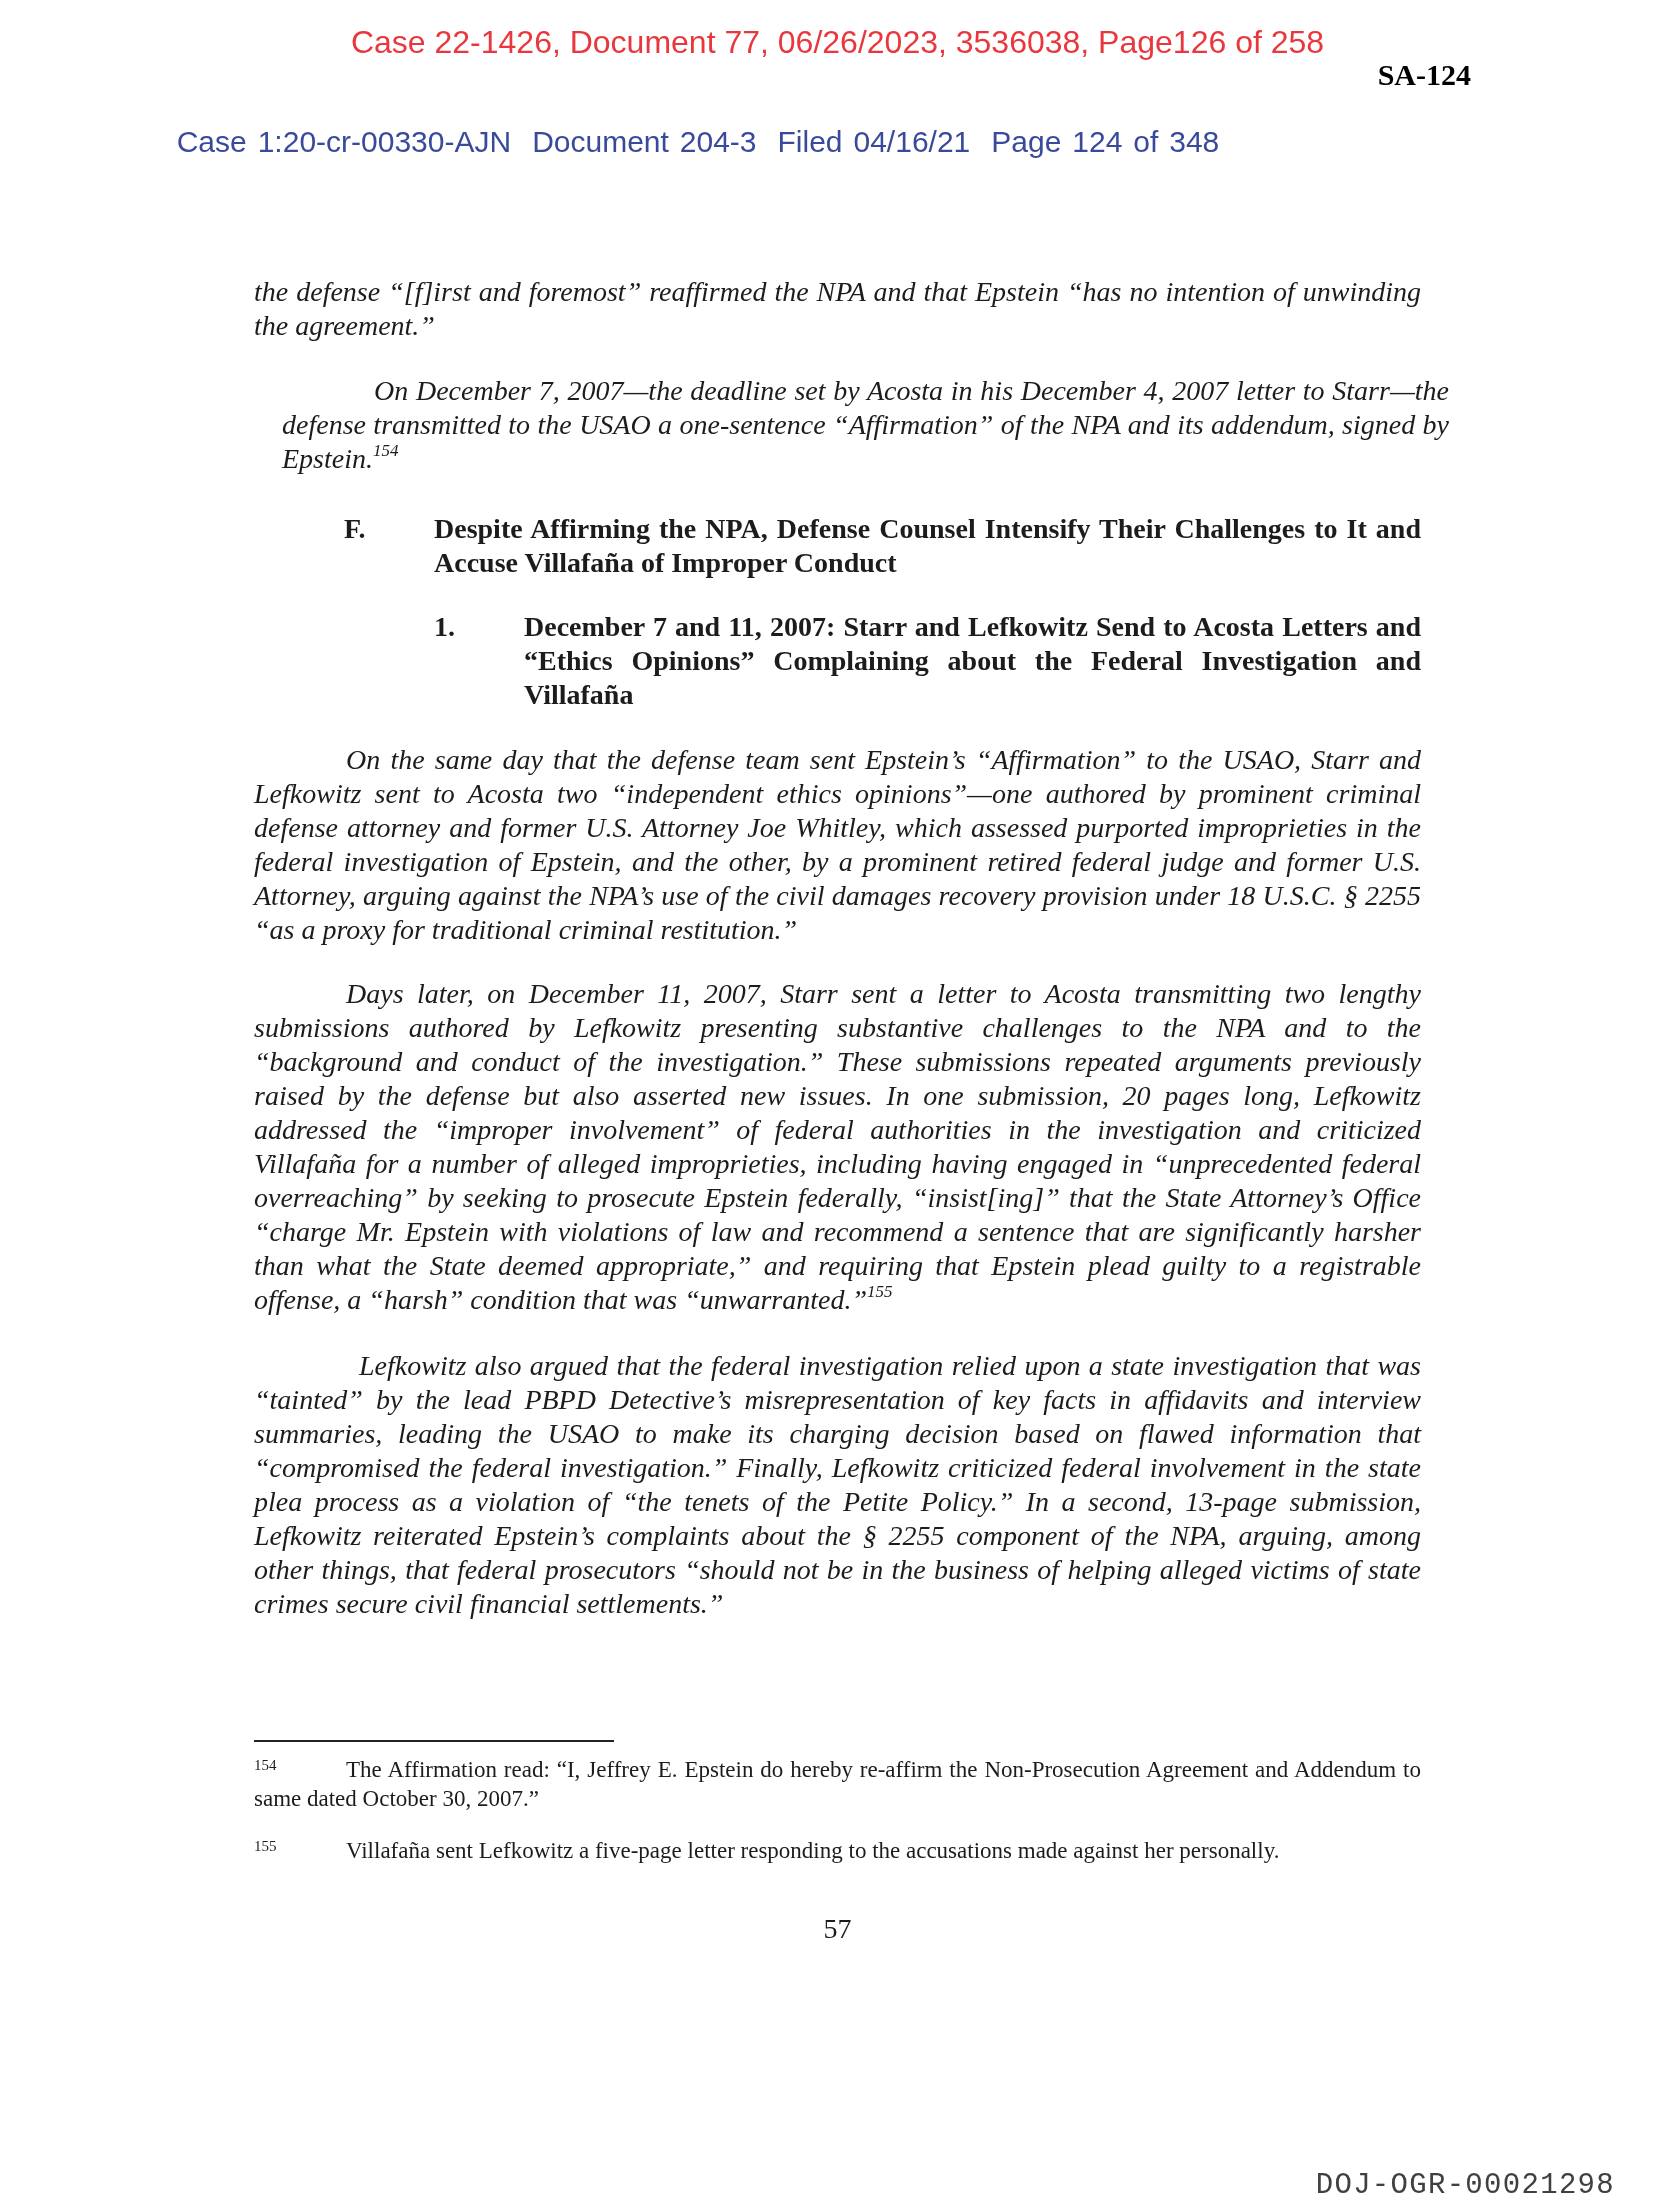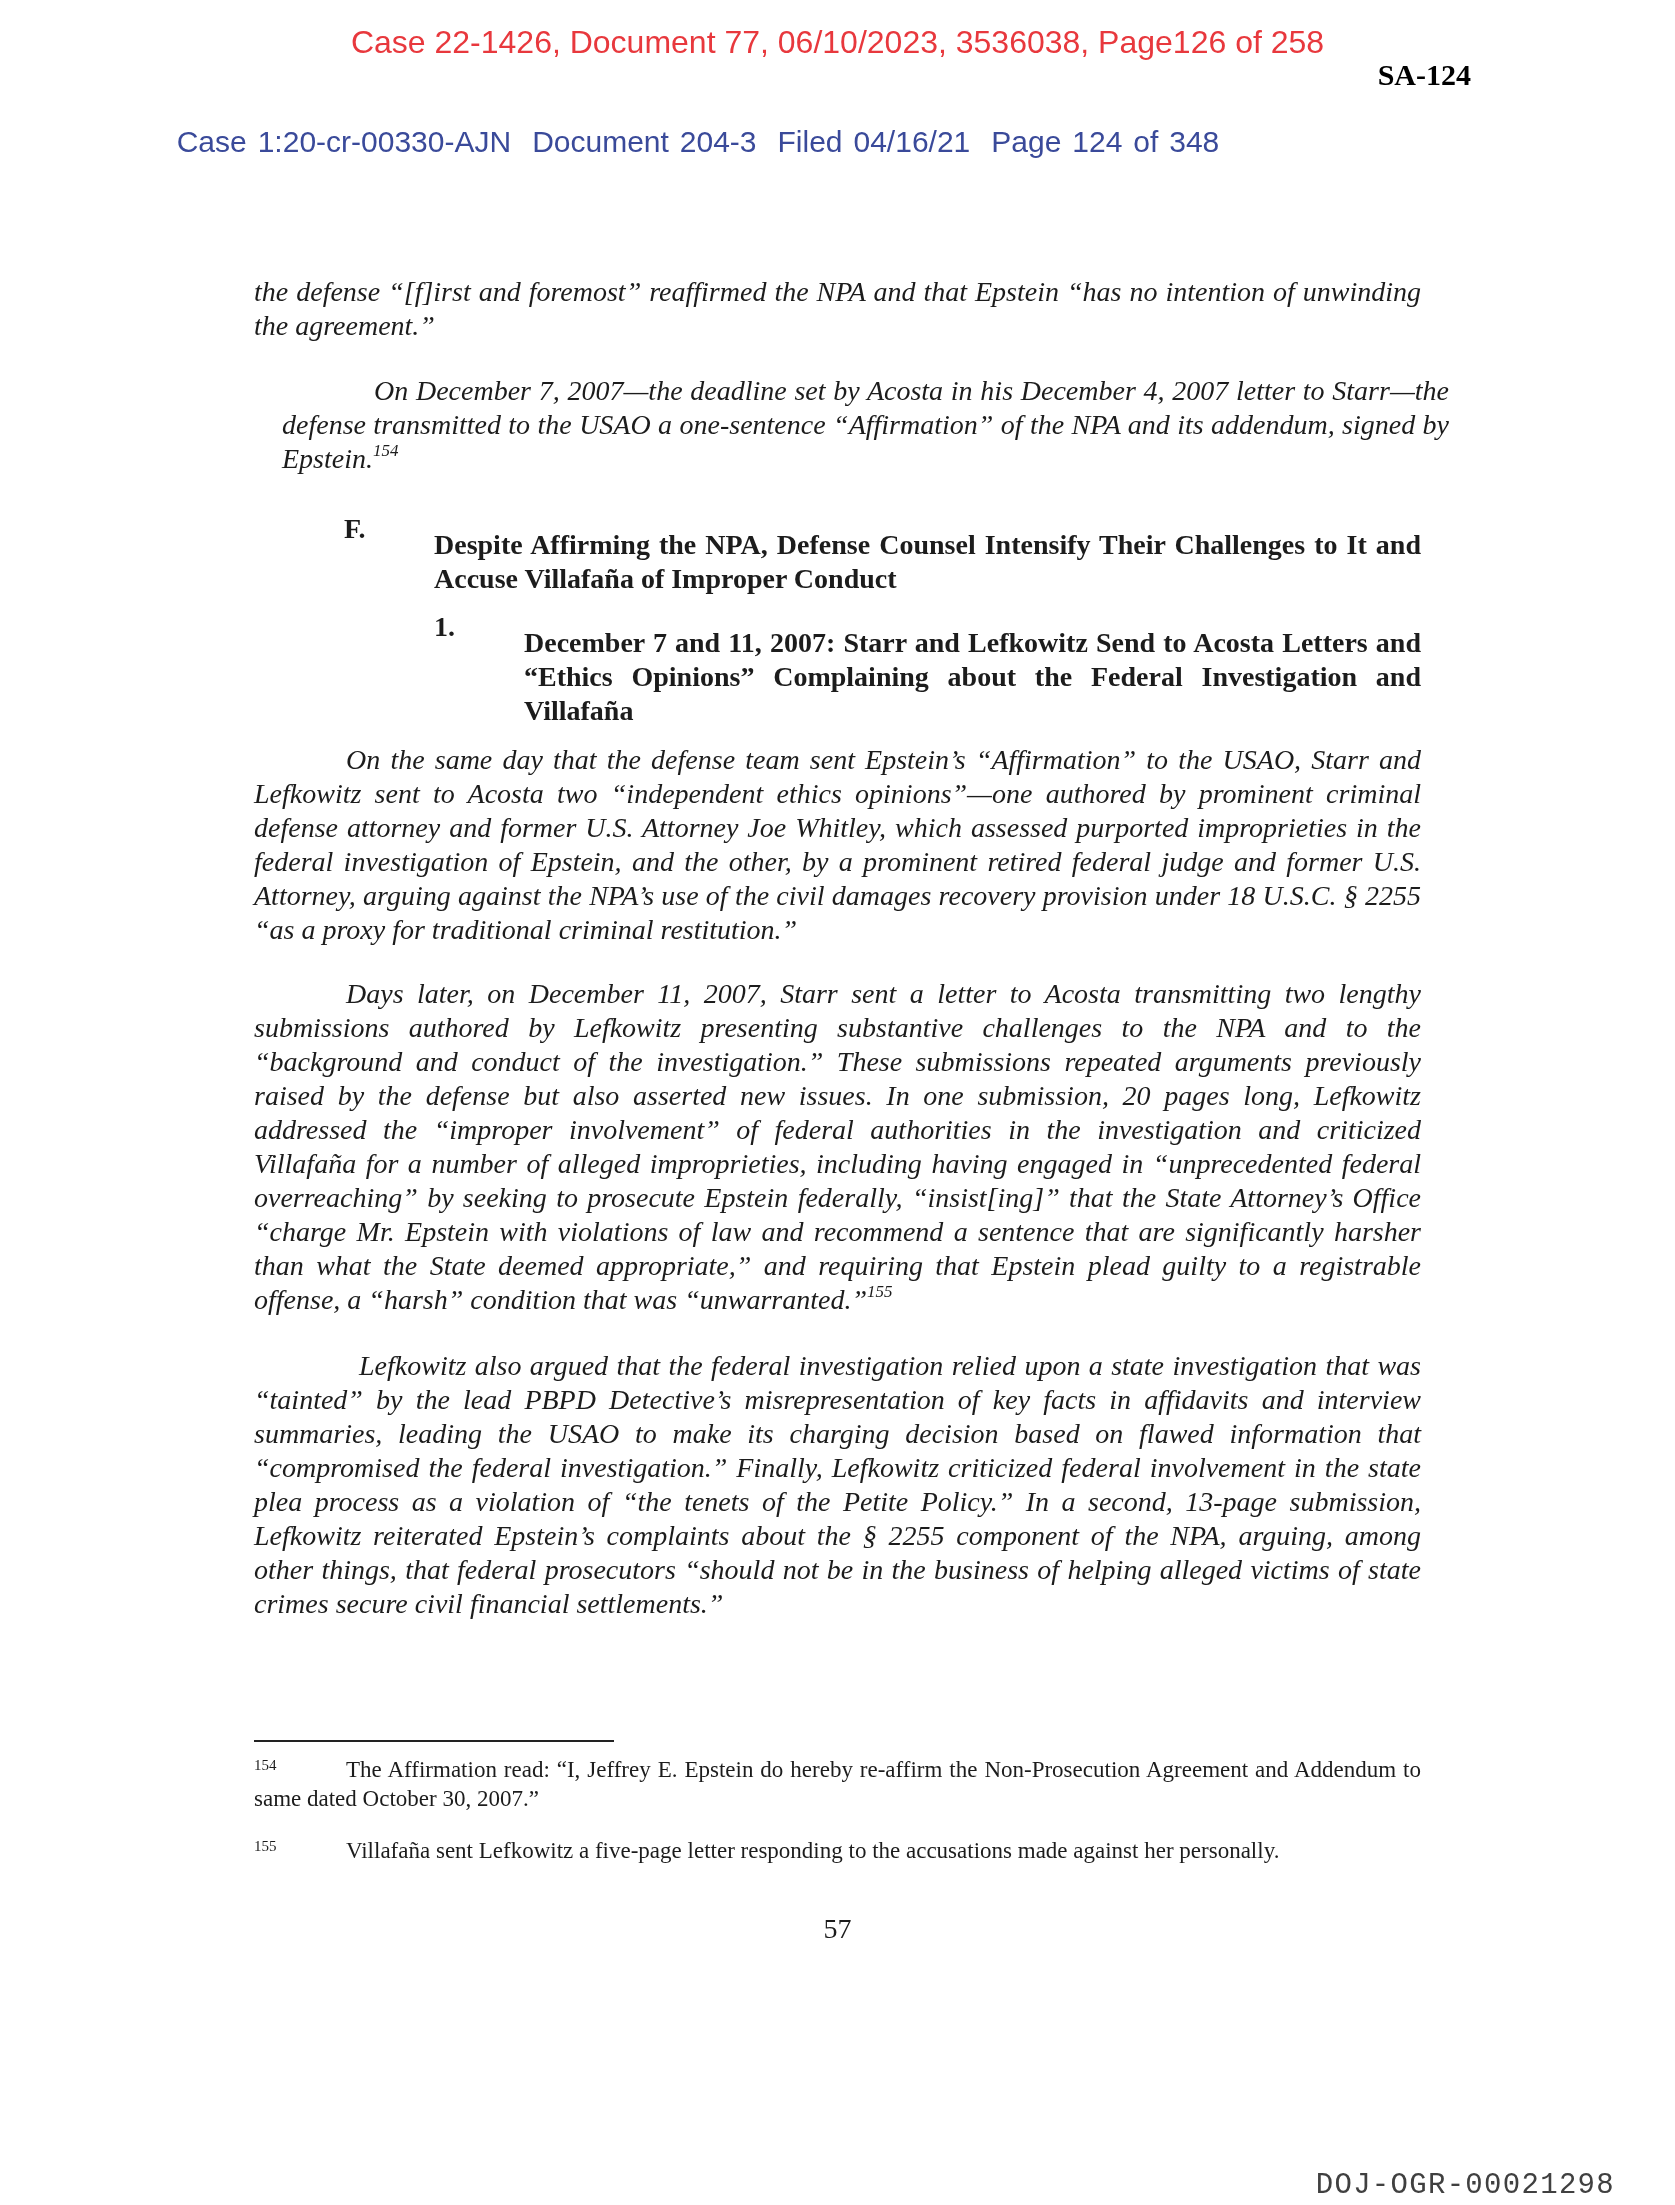--- a/index.html
+++ b/index.html
@@ -73,21 +73,21 @@
     line-height: 34px;
     color: #1c1c1c;
   }
   .heading-num {
     position: absolute;
     left: 0;
     top: 0;
   }
   .heading-text {
     position: absolute;
-    top: 16px;
+    top: 0;
     text-align: justify;
     text-align-last: left;
   }
   sup {
     font-size: 17px;
     line-height: 0;
     vertical-align: 12px;
   }
   .footnote-rule {
     position: absolute;
@@ -129,21 +129,21 @@
     top: 2169px;
     font-family: Liberation Mono, monospace;
     font-size: 29px;
     color: #404040;
     letter-spacing: 1.3px;
   }
 </style>
 </head>
 <body>
 
-<div class="stamp-top">Case 22-1426, Document 77, 06/10/2023, 3536038, Page126 of 258</div>
+<div class="stamp-top">Case 22-1426, Document 77, 06/26/2023, 3536038, Page126 of 258</div>
 <div class="sa-label">SA-124</div>
 <div class="stamp-sub">
   <span>Case 1:20-cr-00330-AJN</span><span>Document 204-3</span><span>Filed 04/16/21</span><span>Page 124 of 348</span>
 </div>
 
 <div class="body-text" style="top:275px;">
   <p class="para">the defense “[f]irst and foremost” reaffirmed the NPA and that Epstein “has no intention of unwinding the agreement.”</p>
 </div>
 
 <div class="body-text" style="top:374px;margin-left:28px;">

